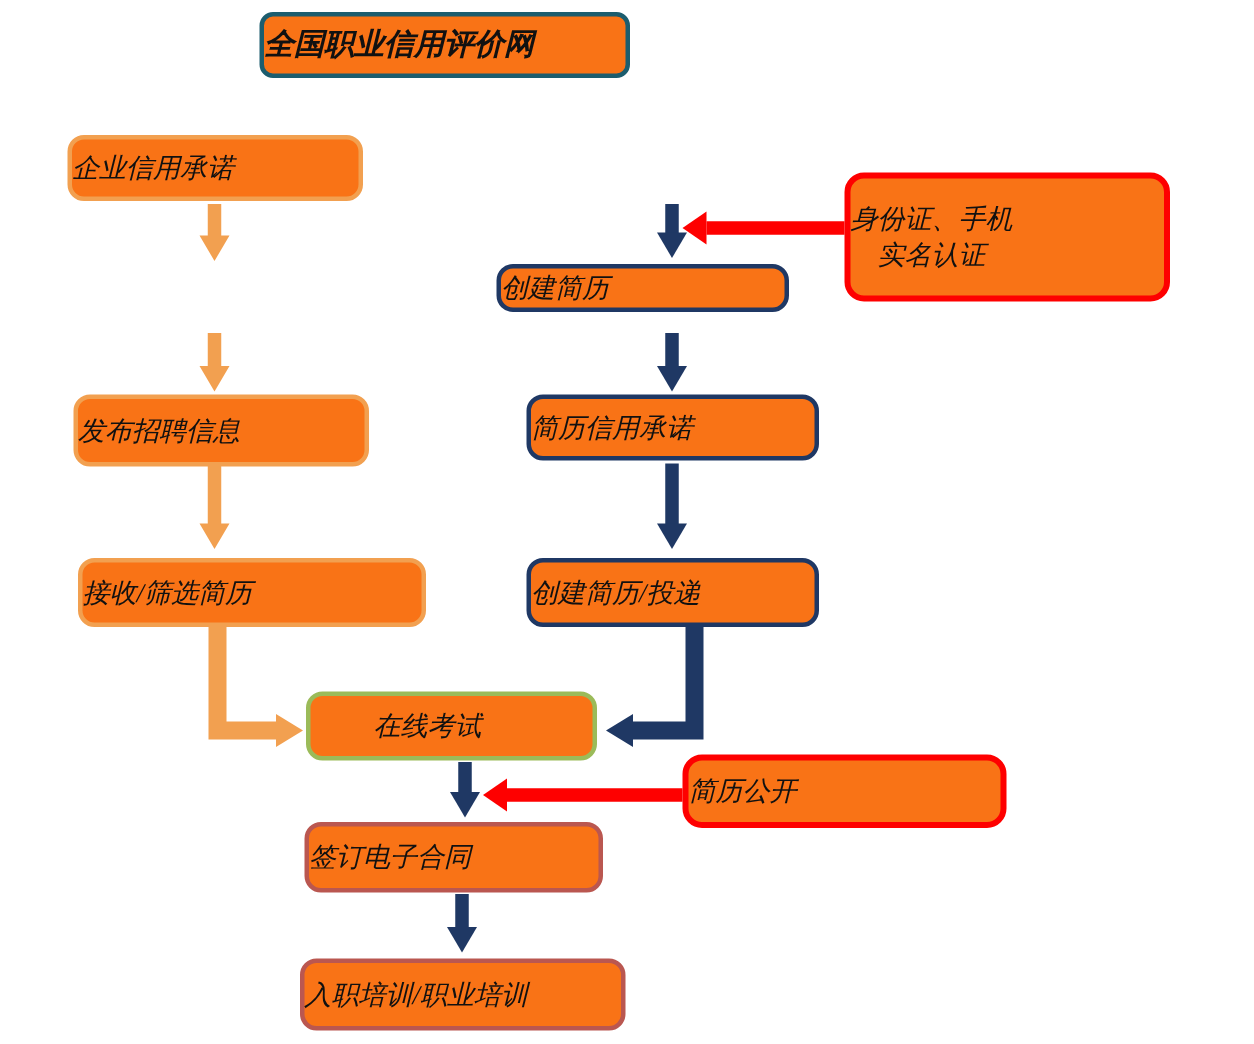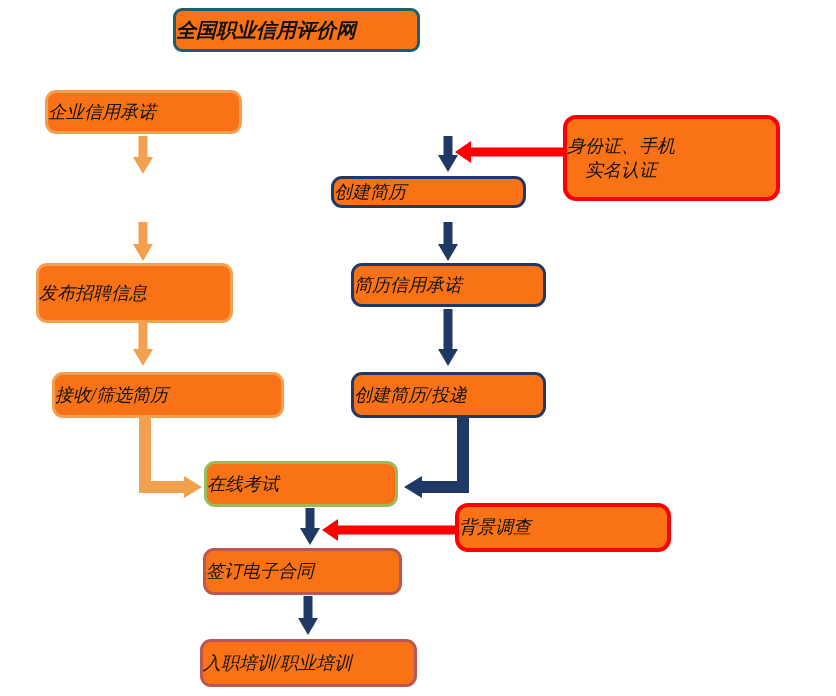--- a/index.html
+++ b/index.html
@@ -19,21 +19,21 @@
     border-radius:11px;
     display:flex;align-items:center;justify-content:flex-start;
     text-align:center;
     font-size:18px;
     line-height:1.35;
     font-style:italic;
   }
   .teal  {border:3px solid var(--teal);  font-weight:bold;font-size:20px;border-radius:9px;}
   .orange{border:3px solid var(--orange);}
   .navy  {border:3px solid var(--navy);}
-  .green {border:3px solid var(--green);}
+  .green {border:3px solid var(--green);padding-left:42px;}
   .brick {border:3px solid var(--brick);}
   .redbox{border:4px solid var(--red);border-radius:13px;}
   .stroke-orange{stroke:var(--orange);} .fill-orange{fill:var(--orange);}
   .stroke-navy  {stroke:var(--navy);}   .fill-navy  {fill:var(--navy);}
   .stroke-red   {stroke:var(--red);}    .fill-red   {fill:var(--red);}
   .shaft{fill:none;stroke-linecap:butt;stroke-linejoin:miter;}
 </style>
 </head>
 <body>
 
@@ -93,21 +93,21 @@
     </g>
   </svg>
 
   <div class="box teal" style="left:173px;top:8px;width:247px;height:44px">
     <span>全国职业信用评价网</span>
   </div>
 
   <div class="box orange" style="left:45px;top:90px;width:197px;height:44px">
     <span>企业信用承诺</span>
   </div>
-  <div class="box orange" style="left:36px;top:263px;width:197px;height:60px">
+  <div class="box orange" style="left:49px;top:263px;width:197px;height:48px">
     <span>发布招聘信息</span>
   </div>
   <div class="box orange" style="left:52px;top:372px;width:232px;height:46px">
     <span>接收/筛选简历</span>
   </div>
 
   <div class="box navy" style="left:331px;top:176px;width:195px;height:32px">
     <span>创建简历</span>
   </div>
   <div class="box navy" style="left:351px;top:263px;width:195px;height:44px">
@@ -122,21 +122,21 @@
       <span>身份证、手机</span><br>
       <span>实名认证</span>
     </span>
   </div>
 
   <div class="box green" style="left:204px;top:461px;width:194px;height:46px">
     <span>在线考试</span>
   </div>
 
   <div class="box redbox" style="left:455px;top:503px;width:216px;height:49px">
-    <span>背景调查</span>
+    <span>简历公开</span>
   </div>
 
   <div class="box brick" style="left:200px;top:639px;width:217px;height:48px">
     <span>入职培训/职业培训</span>
   </div>
 
   <div class="box brick" style="left:203px;top:548px;width:199px;height:47px">
     <span>签订电子合同</span>
   </div>
 

